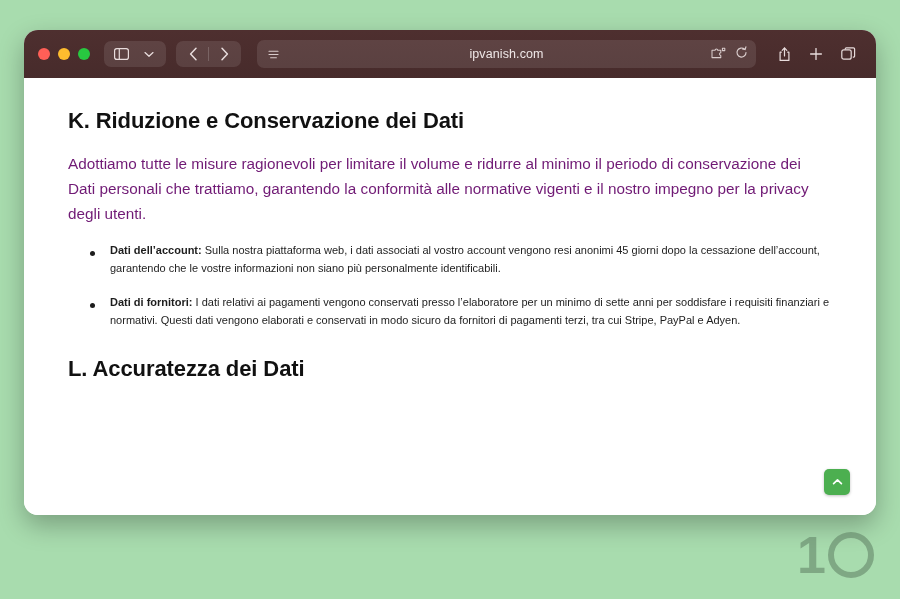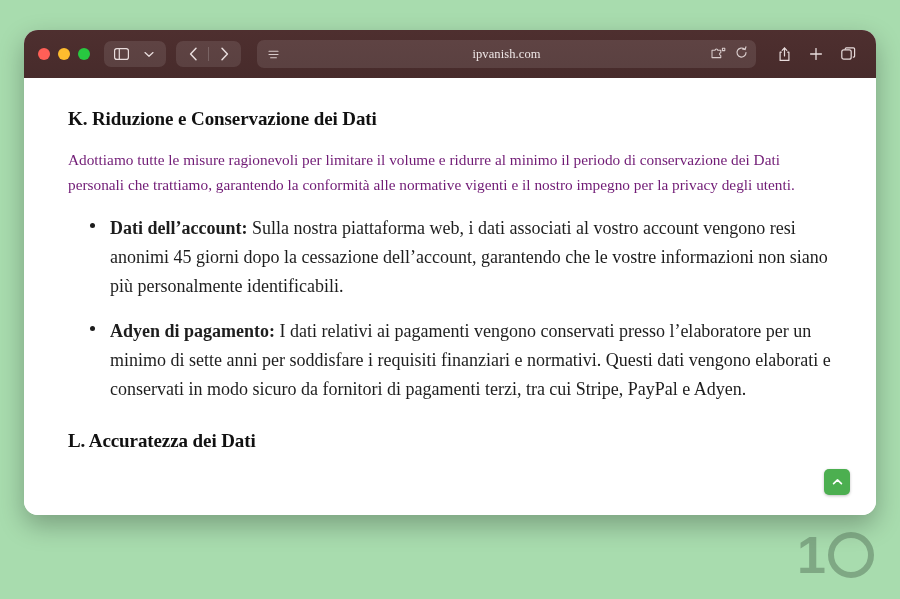--- a/index.html
+++ b/index.html
@@ -25,21 +25,20 @@
     left: 24px;
     top: 30px;
     width: 852px;
     height: 485px;
     border-radius: 14px;
     background: #ffffff;
     box-shadow: 0 10px 26px rgba(0,0,0,0.28);
     overflow: hidden;
     display: flex;
     flex-direction: column;
-    font-family: Liberation Serif, serif;
   }
   
   .titlebar {
     height: 48px;
     background: #4a2c2c;
     background: linear-gradient(#4e2f2f, #472b2b);
     display: flex;
     align-items: center;
     padding: 0 14px;
     box-sizing: border-box;
@@ -139,39 +138,39 @@
   .page {
     flex: 1 1 auto;
     background: #ffffff;
     padding: 30px 44px 10px 44px;
     box-sizing: border-box;
     color: #1a1a1a;
     position: relative;
     overflow: hidden;
   }
   h2.section {
-    font-size: 19px;
+    font-size: 22px;
     font-weight: bold;
     margin: 0 0 18px 0;
     letter-spacing: -0.1px;
     color: #111;
   }
   p.intro {
     font-size: 15.3px;
     line-height: 1.62;
     margin: 0 0 16px 0;
     color: #701a75;
   }
   ul.bullets {
     margin: 0;
     padding-left: 22px;
     list-style: none;
   }
   ul.bullets li {
-    font-size: 18px;
+    font-size: 11px;
     line-height: 1.62;
     color: #1d1d1d;
     margin-bottom: 16px;
     position: relative;
     padding-left: 20px;
   }
   ul.bullets li:last-child { margin-bottom: 0; }
   ul.bullets li .bullet-dot {
     position: absolute;
     left: 0;
@@ -324,21 +323,21 @@
 
       <p class="intro">Adottiamo tutte le misure ragionevoli per limitare il volume e ridurre al minimo il periodo di conservazione dei Dati personali che trattiamo, garantendo la conformità alle normative vigenti e il nostro impegno per la privacy degli utenti.</p>
 
       <ul class="bullets">
         <li>
           <span class="bullet-dot"></span>
           <span class="lead">Dati dell’account:</span><span> Sulla nostra piattaforma web, i dati associati al vostro account vengono resi anonimi 45 giorni dopo la cessazione dell’account, garantendo che le vostre informazioni non siano più personalmente identificabili.</span>
         </li>
         <li>
           <span class="bullet-dot"></span>
-          <span class="lead">Adyen di pagamento:</span><span> I dati relativi ai pagamenti vengono conservati presso l’elaboratore per un minimo di sette anni per soddisfare i requisiti finanziari e normativi. Questi dati vengono elaborati e conservati in modo sicuro da fornitori di pagamenti terzi, tra cui Stripe, PayPal e Adyen.</span>
+          <span class="lead">Dati di fornitori:</span><span> I dati relativi ai pagamenti vengono conservati presso l’elaboratore per un minimo di sette anni per soddisfare i requisiti finanziari e normativi. Questi dati vengono elaborati e conservati in modo sicuro da fornitori di pagamenti terzi, tra cui Stripe, PayPal e Adyen.</span>
         </li>
       </ul>
 
       <h2 class="section second">L. Accuratezza dei Dati</h2>
 
       <div class="to-top">
         <svg width="13" height="13" viewBox="0 0 13 13" fill="none" stroke="#ffffff" stroke-width="1.7" stroke-linecap="round" stroke-linejoin="round">
           <polyline points="2.6,7.6 6.5,3.9 10.4,7.6"></polyline>
         </svg>
       </div>

